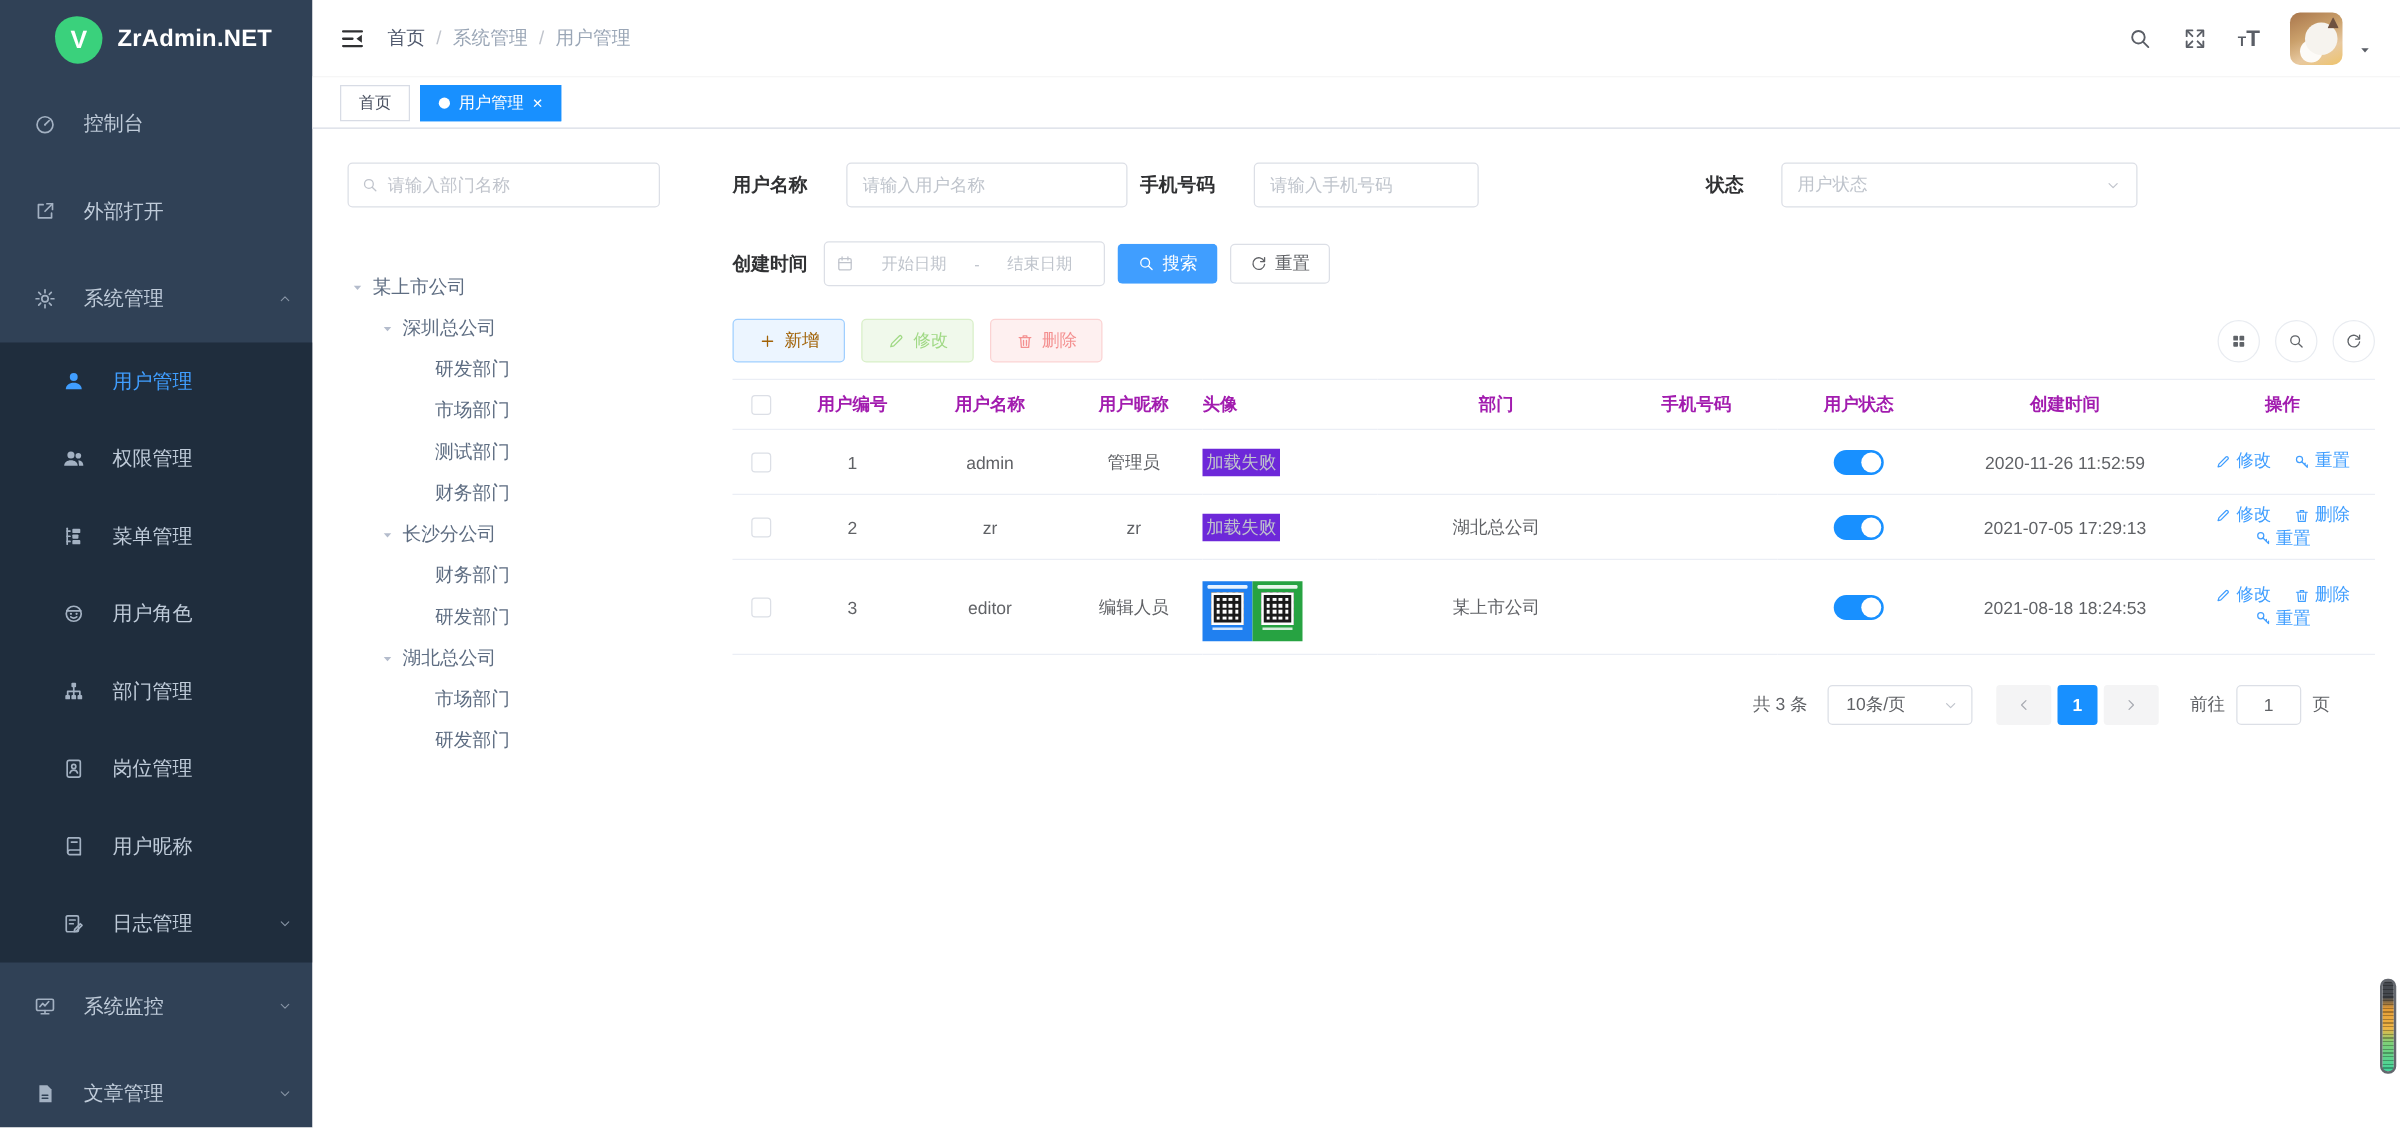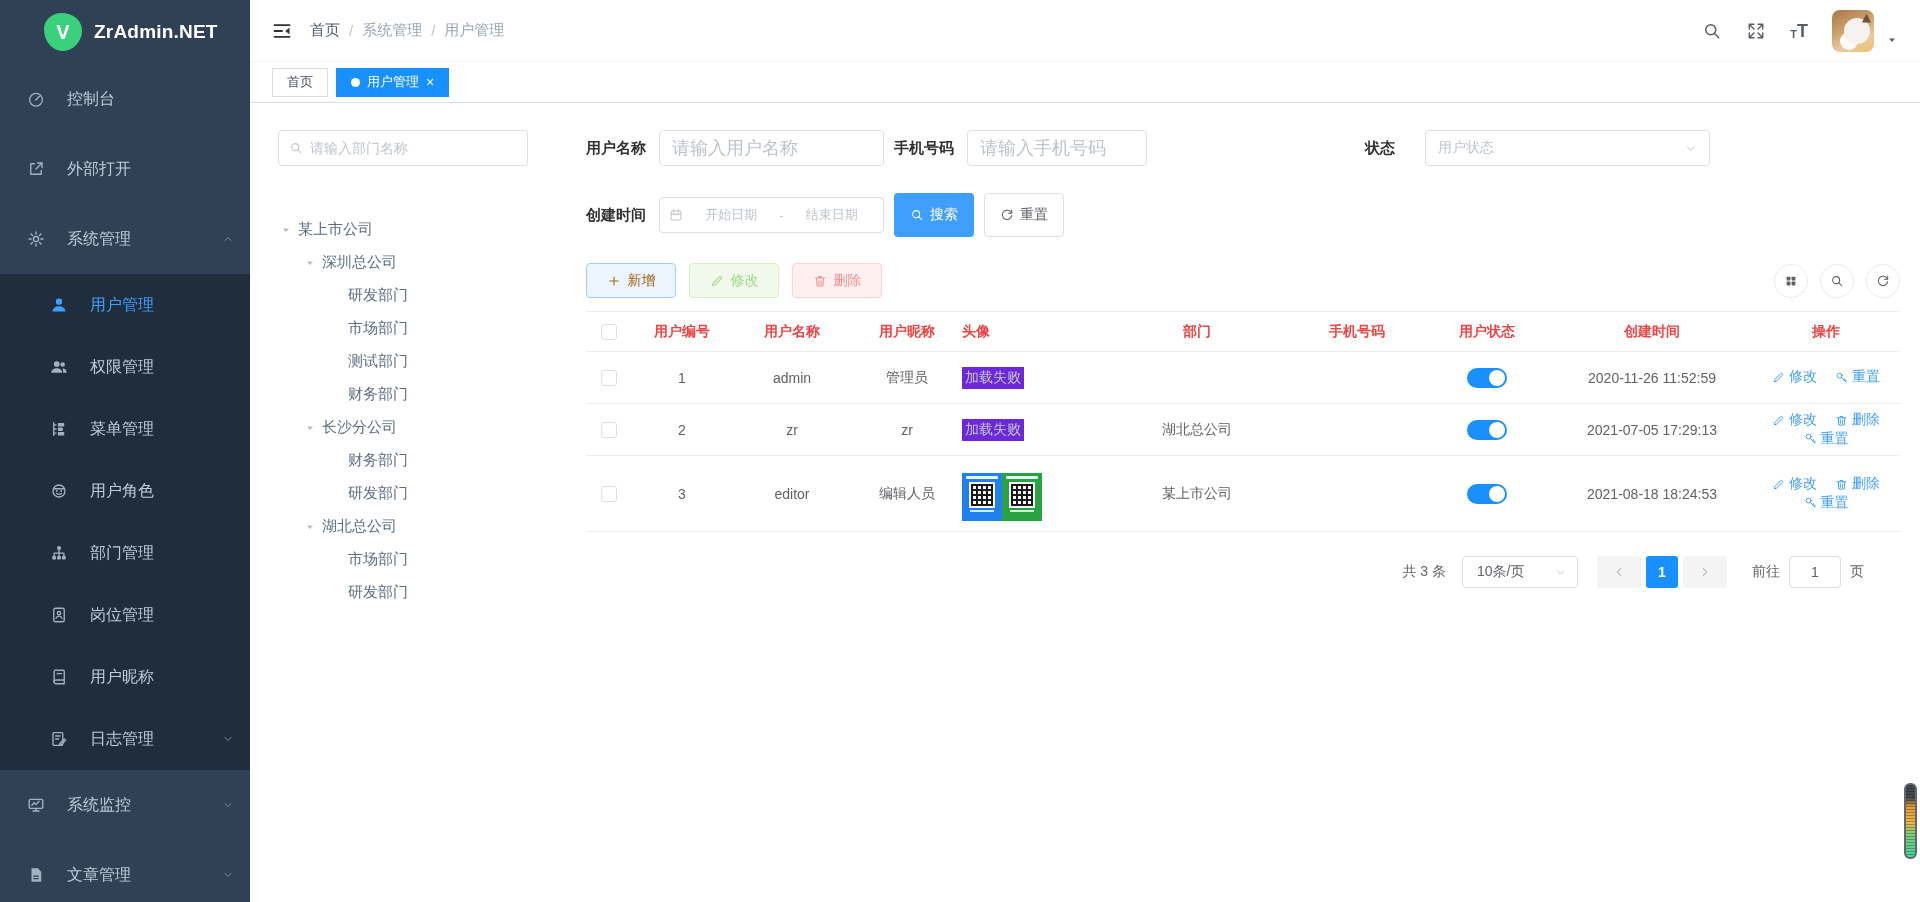--- a/index.html
+++ b/index.html
@@ -69,52 +69,52 @@
     font-family:inherit; }
   .tree-search input::placeholder { color:#c0c4cc; }
   .tree { list-style:none; margin-top:47px; }
   .tree li { height:33px; display:flex; align-items:center; font-size:15px; color:#5e6d82; cursor:pointer; }
   .tree .caret { color:#b4bccc; margin-right:6px; display:flex; }
   .lv0 { padding-left:2px; } .lv1 { padding-left:26px; } .lv2 { padding-left:70px; }
 
   .table-panel { flex:1; min-width:0; }
   .filter-row { display:flex; align-items:center; }
   .f-label { font-size:15px; font-weight:bold; color:#303133; margin-right:13px; white-space:nowrap; }
-  .f-input { height:36px; border:1px solid #dcdfe6; border-radius:4px; font-size:18px; color:#606266;
-    padding:0 12px; outline:none; font-family:inherit; }
+  .f-input { height:36px; border:1px solid #dcdfe6; border-radius:4px; font-size:14px; color:#606266;
+    padding:0 12px; outline:none; font-family:inherit;margin-left:18px; }
   .f-input::placeholder { color:#bfc4cc; }
   .w225 { width:225px; } .w180 { width:180px; }
   .group-phone { margin-left:10px; }
   .group-status { margin-left:auto; margin-right:190px; }
   .select-box { width:285px; height:36px; border:1px solid #dcdfe6; border-radius:4px; display:flex;
     align-items:center; padding:0 12px; cursor:pointer; }
   .select-ph { color:#bfc4cc; font-size:14px; }
   .select-box .chev, .psize .chev { margin-left:auto; color:#c0c4cc; }
   .row2 { margin-top:27px; }
   .date-box { width:225px; height:36px; border:1px solid #dcdfe6; border-radius:4px; display:flex;
     align-items:center; padding:0 9px; gap:6px; color:#c0c4cc; font-size:13px; }
   .date-ph { color:#bfc4cc; flex:1; text-align:center; }
   .date-sep { color:#bfc4cc; }
-  .btn { height:44px; border-radius:4px; border:1px solid transparent; display:inline-flex; align-items:center;
+  .btn { height:32px; border-radius:4px; border:1px solid transparent; display:inline-flex; align-items:center;
     justify-content:center; gap:6px; font-size:14px; cursor:pointer; font-family:inherit; }
   .btn-search { background:#409eff; color:#fff; padding:0 15px; margin-left:10px; }
   .btn-reset { background:#fff; color:#606266; border-color:#dcdfe6; padding:0 15px; margin-left:10px; }
 
   .toolbar { margin-top:26px; display:flex; align-items:center; }
   .tb-btn { width:90px; height:35px; gap:7px; }
   .btn-add { background:#ecf5ff; border-color:#a0cfff; color:#a16207; }
   .btn-edit { background:#f0f9eb; border-color:#d8efc8; color:#a0d985; margin-left:13px; }
   .btn-del { background:#fef0f0; border-color:#fbd3d3; color:#f49090; margin-left:13px; }
   .tool-circles { margin-left:auto; display:flex; gap:12px; }
   .circle-btn { width:34px; height:34px; border-radius:50%; border:1px solid #e9ecf1; background:#fff;
     display:flex; align-items:center; justify-content:center; color:#5f6368; cursor:pointer; }
 
   
   table { width:100%; border-collapse:collapse; table-layout:fixed; margin-top:13px; font-size:14px; }
-  thead th { height:40px; font-weight:bold; color:#ef4444; border-top:1px solid #ebeef5;
+  thead th { height:40px; font-weight:bold; color:#a21caf; border-top:1px solid #ebeef5;
     border-bottom:1px solid #ebeef5; text-align:center; }
   tbody td { border-bottom:1px solid #ebeef5; text-align:center; color:#606266; }
   .r-normal td { height:52px; } .r-tall td { height:76px; }
   th.al, td.al { text-align:left; }
   .checkbox { width:16px; height:16px; border:1px solid #dcdfe6; border-radius:3px; display:inline-block;
     background:#fff; cursor:pointer; vertical-align:middle; }
   .broken-chip { display:inline-block; background:#6d28d9; color:#c0c4cc; font-size:14px; padding:2px 3px; }
   .qr-ava { width:80px; height:48px; display:inline-flex; }
   .qr-half { flex:1; display:flex; flex-direction:column; align-items:center; padding:3px 0 2px; }
   .qr-blue { background:#2080f0; } .qr-green { background:#27a342; }

